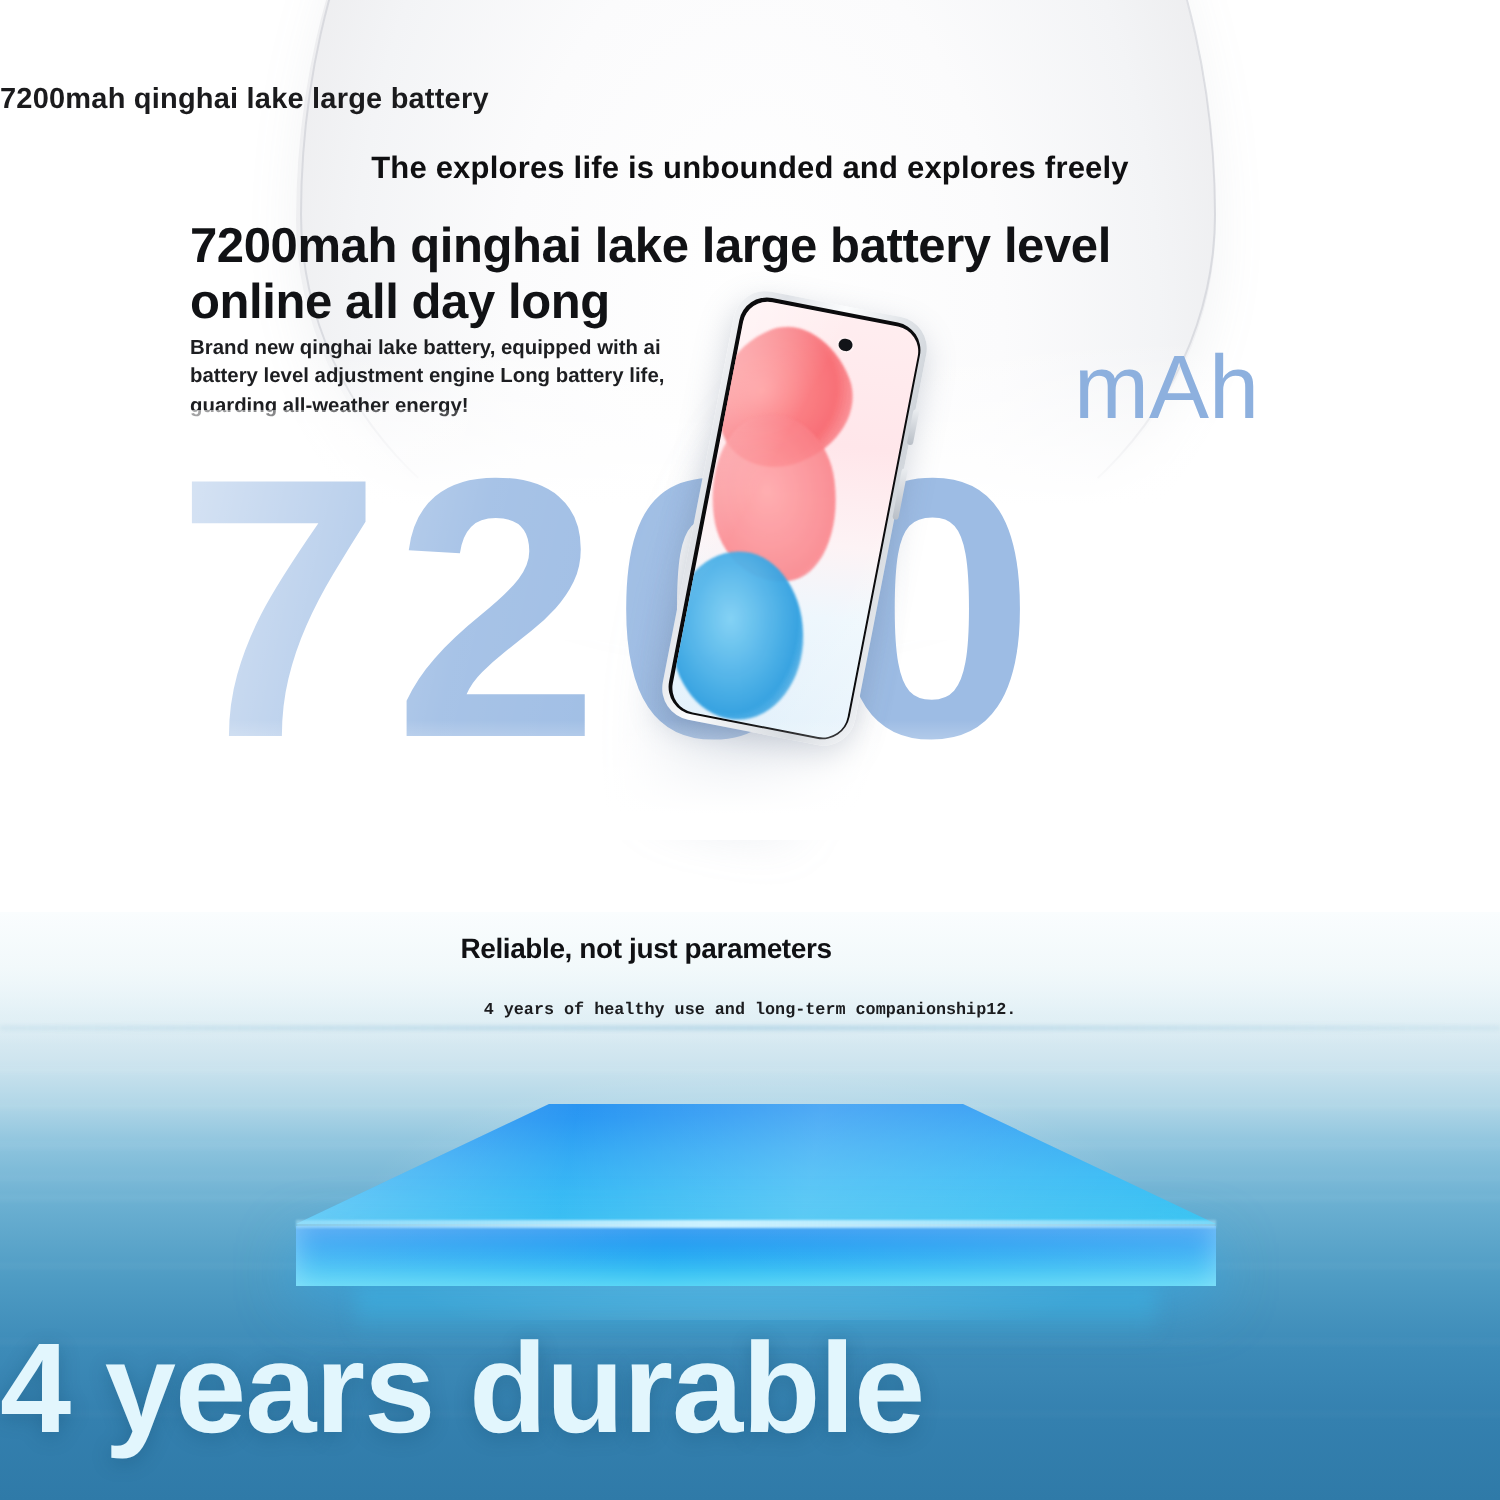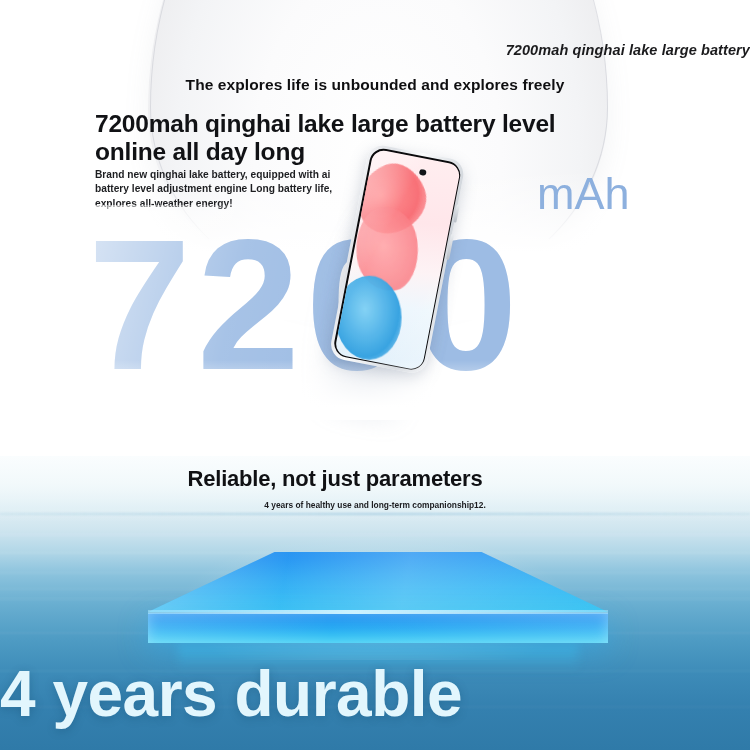--- a/index.html
+++ b/index.html
@@ -25,22 +25,22 @@
     border-radius:50% 50% 46% 46%/62% 62% 38% 38%;
     border:1px solid rgba(190,194,202,.45);
     border-bottom-color:transparent;
   }
   .dome-fade{
     position:absolute;left:90px;top:170px;width:580px;height:150px;
     background:linear-gradient(180deg,rgba(255,255,255,0) 0%,#fff 55%,#fff 100%);
   }
 
   .kicker1{
-    position:absolute;left:0;top:42px;width:750px;text-align:right;
-    font-size:14.5px;font-weight:700;color:#1b1b1d;letter-spacing:.1px;font-style:italic;
+    position:absolute;left:0;top:42px;width:750px;text-align:left;
+    font-size:14.5px;font-weight:700;color:#1b1b1d;letter-spacing:.1px;
   }
   .kicker2{
     position:absolute;left:0;top:76px;width:750px;text-align:center;
     font-size:15.5px;font-weight:700;color:#0f0f11;letter-spacing:.1px;
   }
 
   .headline{
     position:absolute;left:95px;top:110px;width:530px;
     font-size:24.5px;font-weight:700;line-height:1.16;color:#111215;
     letter-spacing:-.2px;
@@ -121,23 +121,23 @@
   .horizon{position:absolute;left:0;top:57px;width:750px;height:2px;
     background:linear-gradient(90deg,rgba(180,214,230,.4),rgba(168,206,226,.85),rgba(180,214,230,.4));filter:blur(1px);}
   .wave{position:absolute;left:-5%;width:110%;height:2px;background:rgba(255,255,255,.16);filter:blur(1.2px);}
   .w1{top:78px;opacity:.55}.w2{top:96px;opacity:.45}.w3{top:116px;opacity:.40}
   .w4{top:142px;opacity:.34}.w5{top:176px;opacity:.30}.w6{top:214px;opacity:.26}
   .w7{top:250px;opacity:.22}.w8{top:132px;opacity:.30}
   .glow{position:absolute;left:175px;top:74px;width:400px;height:130px;
     background:radial-gradient(ellipse at 50% 60%,rgba(255,255,255,.30),rgba(255,255,255,0) 70%);}
 
   .bot-title{position:absolute;left:0;top:466px;width:646px;text-align:center;
-    font-size:22px;font-weight:700;color:#101114;letter-spacing:-.2px;padding-left:12px;}
+    font-size:14px;font-weight:700;color:#101114;letter-spacing:-.2px;}
   .bot-sub{position:absolute;left:0;top:500px;width:750px;text-align:center;
-    font-size:8.4px;font-weight:700;color:#1b1c1f;}
+    font-size:8.4px;font-weight:700;color:#1b1c1f;font-family:Liberation Mono, monospace;}
 
   
   .slab{position:absolute;left:148px;top:552px;width:460px;height:92px;}
   .slab-top{position:absolute;left:0;top:0;width:460px;height:60px;
     background:linear-gradient(178deg,#1d8cf0 0%,#1f93f2 16%,#29a6f3 40%,#2fb7f4 66%,#37c6f2 100%);
     clip-path:polygon(27.5% 0%,72.5% 0%,100% 100%,0% 100%);
     box-shadow:0 0 26px rgba(60,180,255,.5);}
   .slab-top-sheen{position:absolute;left:0;top:0;width:460px;height:60px;
     clip-path:polygon(27.5% 0%,72.5% 0%,100% 100%,0% 100%);
     background:linear-gradient(100deg,rgba(255,255,255,.32) 0%,rgba(255,255,255,.05) 30%,rgba(255,255,255,.22) 56%,rgba(255,255,255,.04) 100%);}
@@ -163,21 +163,21 @@
   <div class="top-sec">
 
     <div class="dome"></div>
     <div class="dome-edge"></div>
     <div class="dome-fade"></div>
 
     <div class="kicker1">7200mah qinghai lake large battery</div>
     <div class="kicker2">The explores life is unbounded and explores freely</div>
 
     <div class="headline">7200mah qinghai lake large battery level online all day long</div>
-    <div class="subcopy">Brand new qinghai lake battery, equipped with ai battery level adjustment engine Long battery life, explores all-weather energy!</div>
+    <div class="subcopy">Brand new qinghai lake battery, equipped with ai battery level adjustment engine Long battery life, guarding all-weather energy!</div>
 
     <div class="watermark">7200</div>
     <div class="wm-mask"></div>
 
     <div class="phone-wrap">
       <div class="phone-shadow"></div>
       <div class="phone">
         <div class="btn-vol"></div>
         <div class="btn-pwr"></div>
         <div class="screen">

